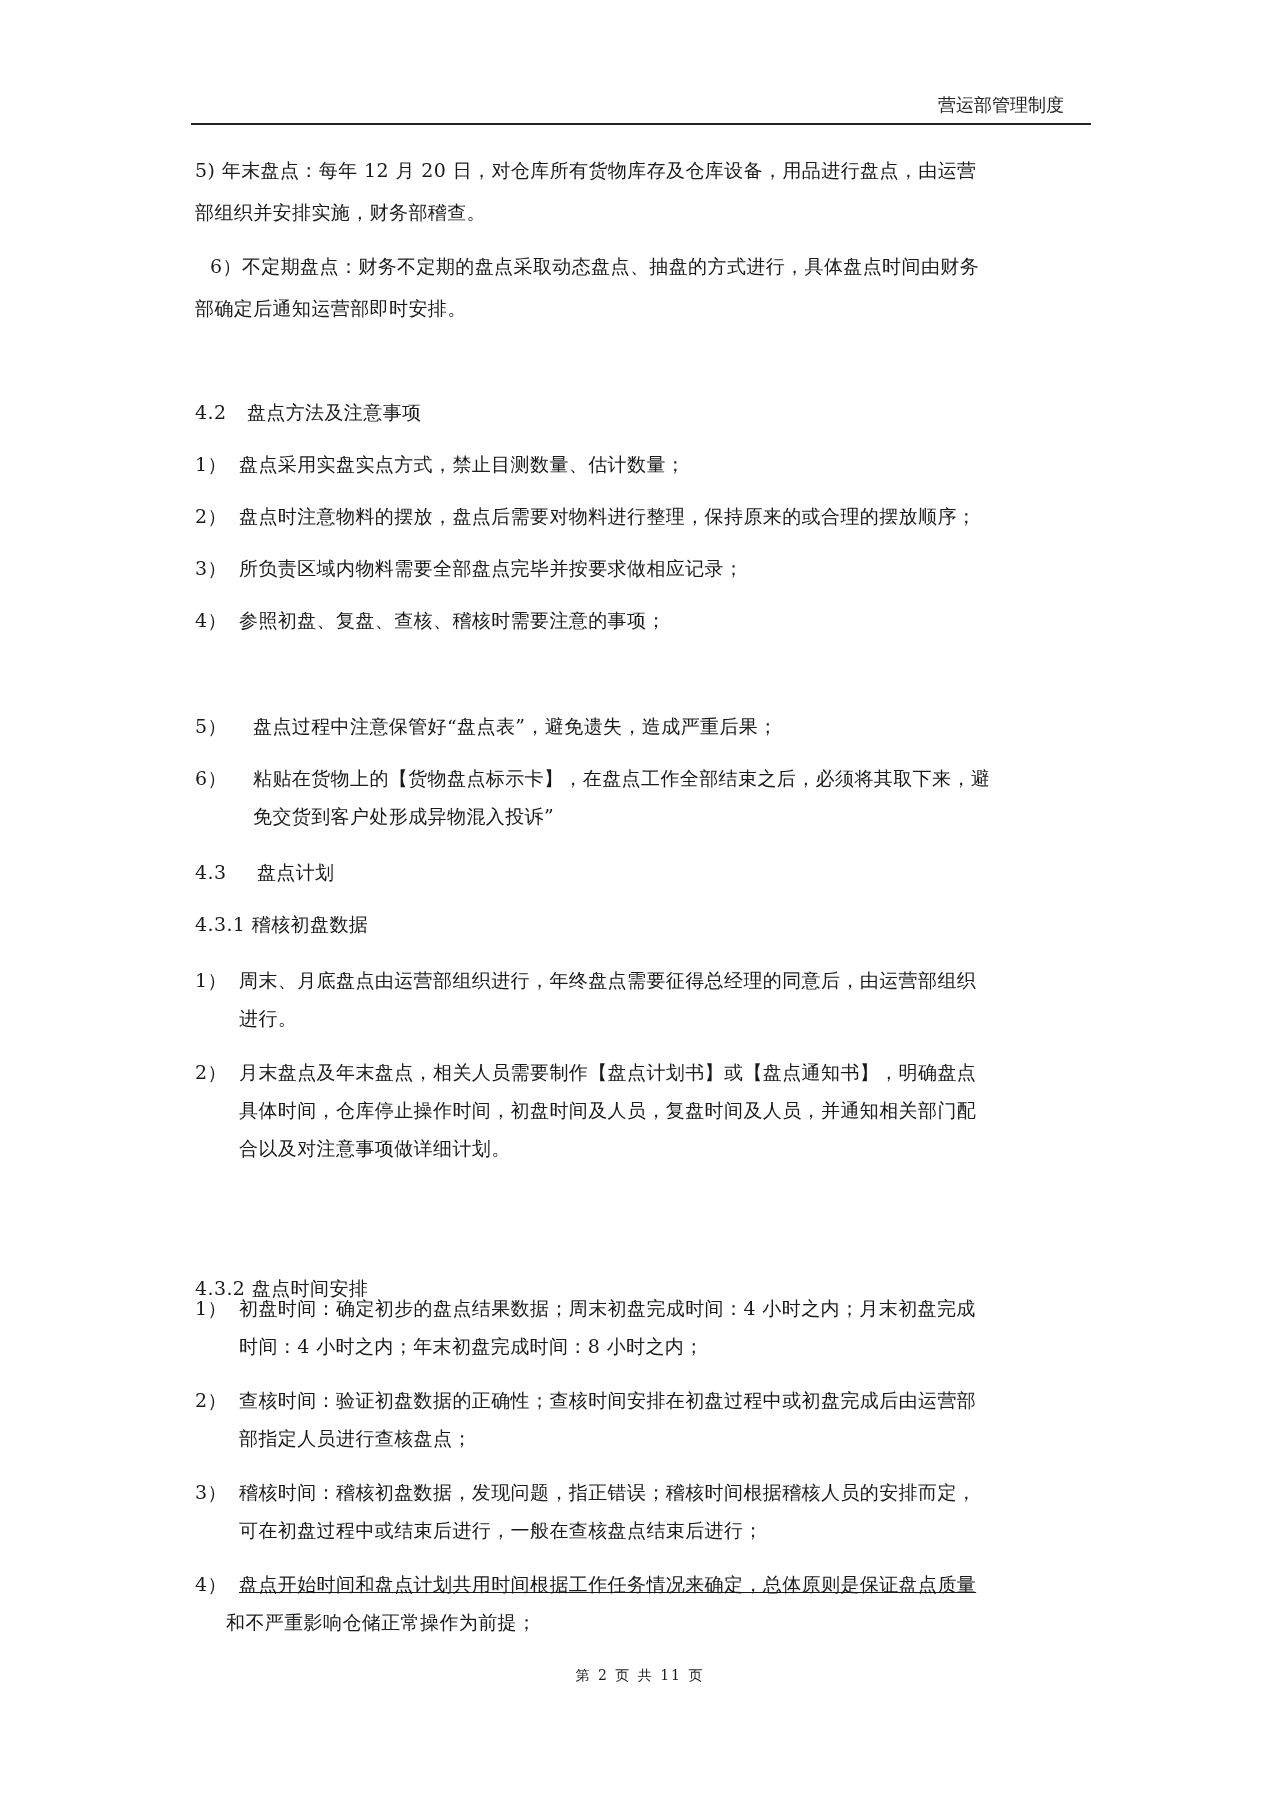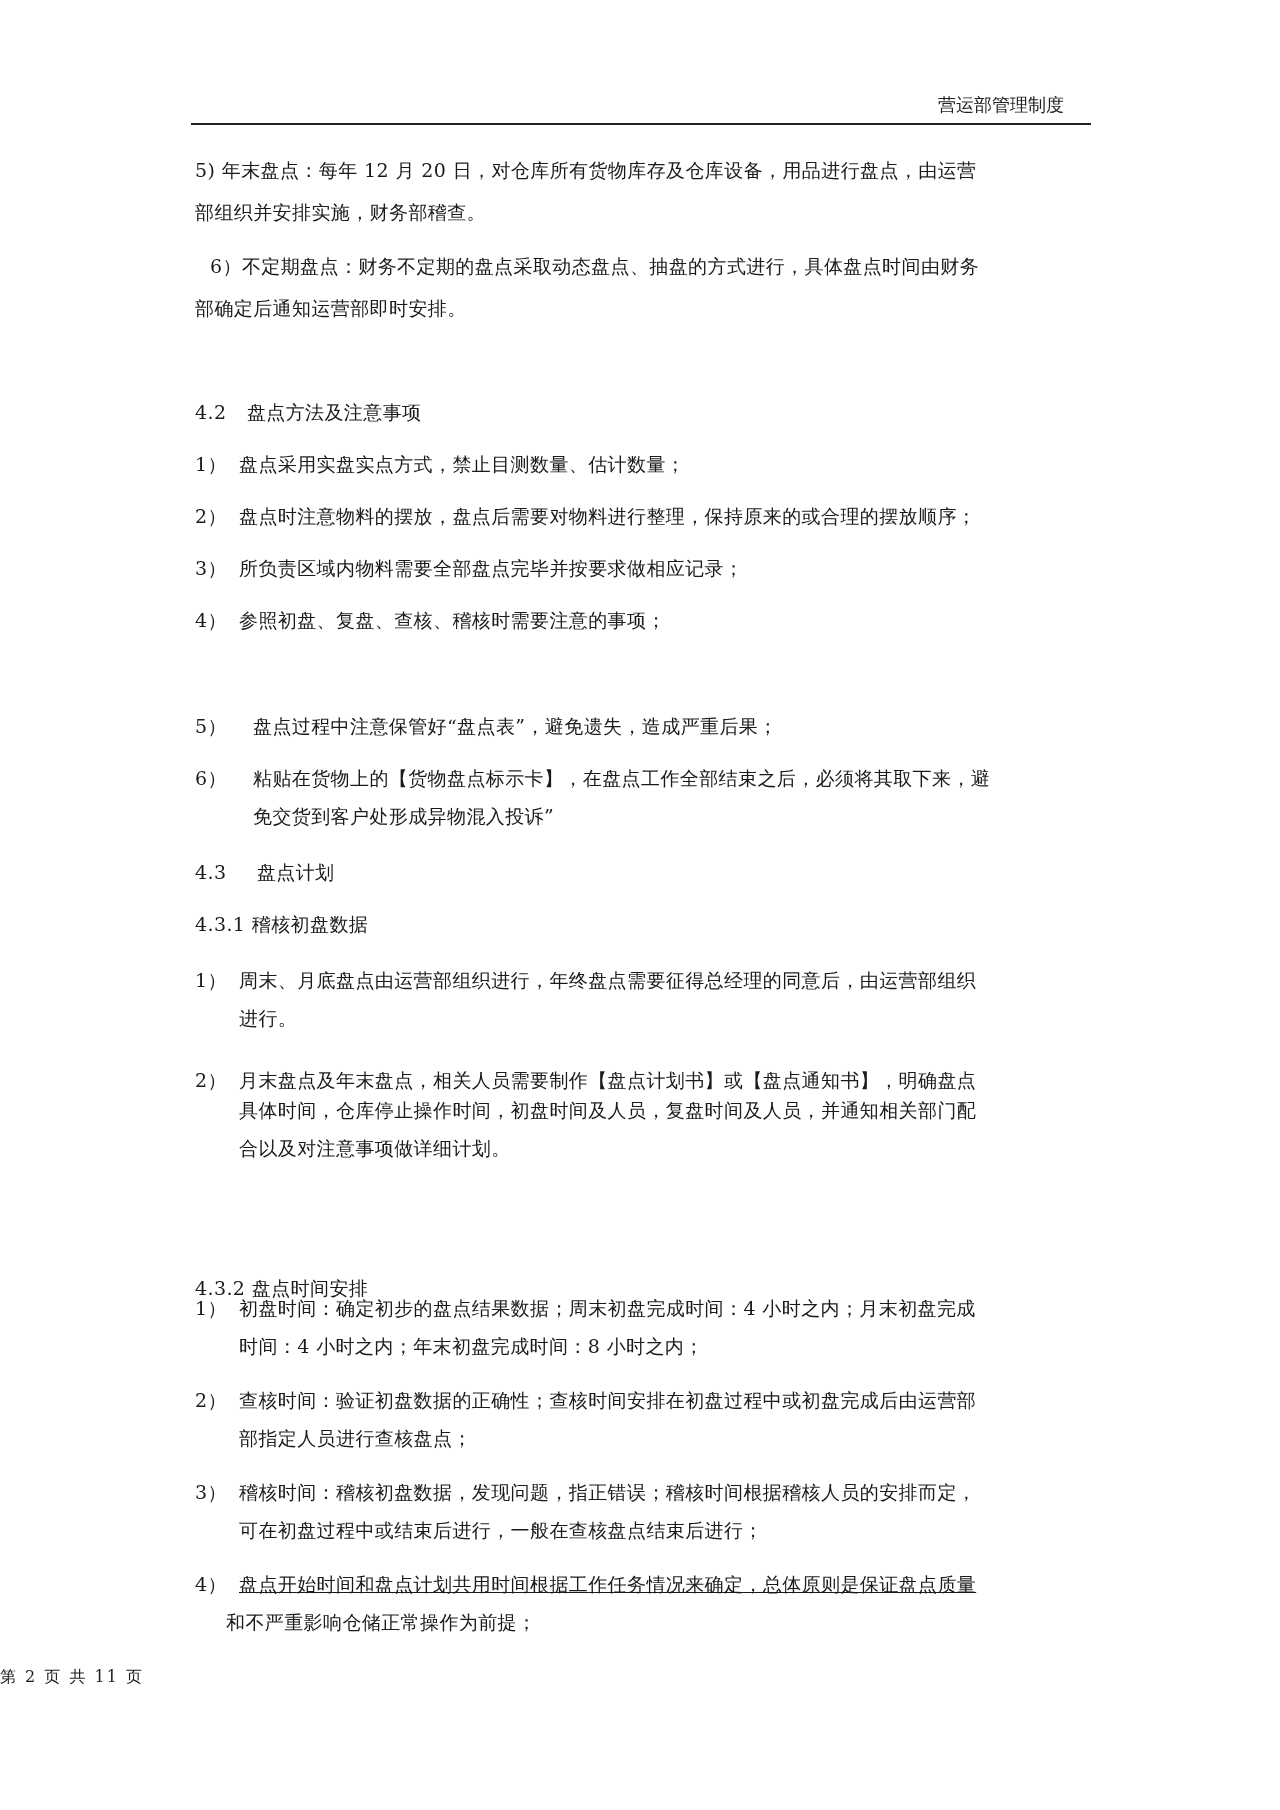--- a/index.html
+++ b/index.html
@@ -3,21 +3,21 @@
 <meta charset="utf-8">
 <style>
   html, body { margin: 0; padding: 0; background: #ffffff; }
   body { width: 1280px; height: 1810px; position: relative; overflow: hidden;
          font-family: "DejaVu Serif", "Liberation Serif", serif; color: #1a1a1a; }
   .page { position: absolute; left: 0; top: 3px; width: 1280px; height: 1810px; }
   .header-title { position: absolute; right: 216px; top: 90px; font-size: 18px; color: #222; }
   .header-rule { position: absolute; left: 191px; width: 900px; top: 120px; height: 2px; background: #222; }
   .line { position: absolute; font-size: 19px; line-height: 34px; white-space: nowrap; letter-spacing: 0.4px; }
   .num { display: inline-block; }
-  .footer { position: absolute; top: 1664px; left: 0; width: 1280px; font-size: 16px; letter-spacing: 2px; }
+  .footer { position: absolute; top: 1664px; left: 0; width: 1280px; text-align: center; font-size: 14px; letter-spacing: 2px; }
 </style>
 </head>
 <body>
 
 <div class="page">
 
   <div class="header-title">营运部管理制度</div>
   <div class="header-rule"></div>
 
   <div class="line" style="left:195px; top:150px;">5) 年末盘点：每年 12 月 20 日，对仓库所有货物库存及仓库设备，用品进行盘点，由运营</div>
@@ -57,21 +57,21 @@
     <span style="margin-left:24px;">盘点计划</span>
   </div>
 
   <div class="line" style="left:195px; top:904px;">4.3.1 稽核初盘数据</div>
 
   <div class="line" style="left:195px; top:960px;">
     <span class="num" style="width:44px;">1）</span><span>周末、月底盘点由运营部组织进行，年终盘点需要征得总经理的同意后，由运营部组织</span>
   </div>
   <div class="line" style="left:239px; top:998px;">进行。</div>
 
-  <div class="line" style="left:195px; top:1052px;margin-top:8px;">
+  <div class="line" style="left:195px; top:1052px;">
     <span class="num" style="width:44px;">2）</span><span>月末盘点及年末盘点，相关人员需要制作【盘点计划书】或【盘点通知书】，明确盘点</span>
   </div>
   <div class="line" style="left:239px; top:1090px;">具体时间，仓库停止操作时间，初盘时间及人员，复盘时间及人员，并通知相关部门配</div>
   <div class="line" style="left:239px; top:1128px;">合以及对注意事项做详细计划。</div>
 
   <div class="line" style="left:195px; top:1232px;margin-top:36px;">4.3.2 盘点时间安排</div>
 
   <div class="line" style="left:195px; top:1288px;">
     <span class="num" style="width:44px;">1）</span><span>初盘时间：确定初步的盘点结果数据；周末初盘完成时间：4 小时之内；月末初盘完成</span>
   </div>

